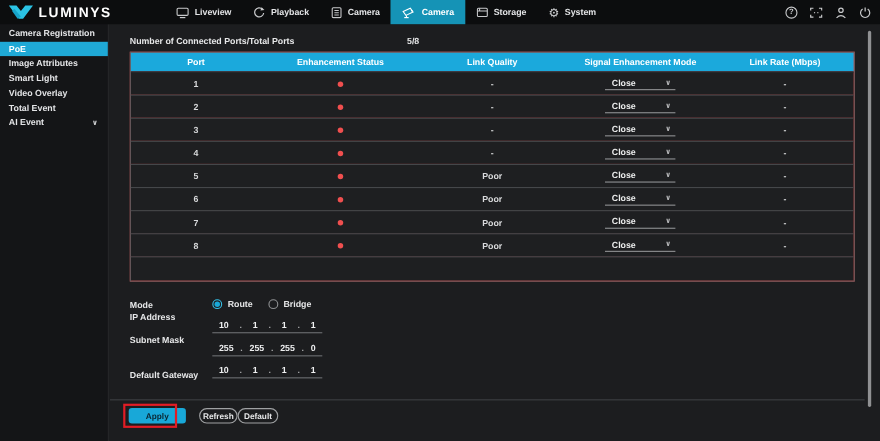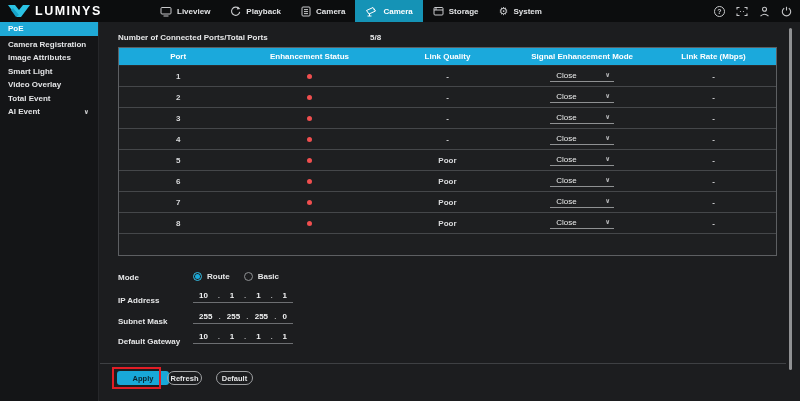--- a/index.html
+++ b/index.html
@@ -48,21 +48,21 @@
   .th { color:#fff; font-size:8px; font-weight:bold; text-align:center; }
   .c0{width:18%;} .c1{width:22%;} .c2{width:20%;} .c3{width:21%;} .c4{width:19%;}
   .trow { display:flex; height:21px; align-items:center; background:#1e1f21;
     border-top:1px solid #45474a; }
   .trow.r0 { border-top:1px solid #2a2b2d; }
   .c { display:flex; align-items:center; justify-content:center;
     color:#d9dadc; font-size:8px; font-weight:bold; }
   .dot { width:5px; height:5px; border-radius:50%; background:#f04f4f; }
   .dd { width:64px; height:12px; border-bottom:1px solid #8f9193; display:flex;
     align-items:center; justify-content:space-between; padding:0 4px 1px 6px; cursor:pointer; }
-  .dd .lbl { color:#eceded; font-size:8px; font-weight:normal; }
+  .dd .lbl { color:#eceded; font-size:8px; font-weight:bold; }
   .chev { font-size:6.5px; color:#b5b6b8; font-family:"DejaVu Sans", sans-serif; }
   .tfill { border-top:1px solid #45474a; height:22px; background:#1e1f21; }
 
   
   .form-label { position:absolute; left:118px; color:#e6e7e8; font-size:8px; font-weight:bold; }
   .radio-group { position:absolute; left:193px; top:272px; display:flex; gap:14px; align-items:center; }
   .radio-opt { display:flex; align-items:center; gap:5px; cursor:pointer; }
   .radio { width:9px; height:9px; border-radius:50%; border:1px solid #8f9193;
     display:flex; align-items:center; justify-content:center; }
   .radio.sel { border:1px solid #35bfe6; }
@@ -74,21 +74,21 @@
   .ip-row span { color:#f0f1f2; font-size:8px; font-weight:bold; }
   .ip-row .sep { color:#a8a9ab; }
 
   .divider { position:absolute; left:100px; top:363px; width:686px; height:1px; background:#3e4043; }
 
   
   .btn { position:absolute; top:371px; height:14px; display:flex; align-items:center;
     justify-content:center; font-size:7.5px; font-weight:bold; cursor:pointer; }
   .btn-apply { left:117px; width:52px; background:#18a8d8; color:#0a2530; border-radius:3px; }
   .btn-ghost { background:transparent; border:1px solid #9fa1a3; color:#e6e7e8; border-radius:7px; }
-  .btn-refresh { left:167px; width:35px; }
+  .btn-refresh { left:181px; width:35px; }
   .btn-default { left:216px; width:37px; }
   .annotation { position:absolute; left:112px; top:367px; width:49px; height:22px;
     border:2px solid #e11d25; z-index:6; pointer-events:none; }
 
   .scrollbar { position:absolute; left:789px; top:28px; width:3px; height:342px;
     background:#909193; border-radius:2px; cursor:pointer; }
 </style>
 </head>
 <body>
 
@@ -183,25 +183,25 @@
       <span class="tr-icon">
         <svg width="11" height="11" viewBox="0 0 11 11" fill="none" stroke="#c8c9cb" stroke-width="1.1">
           <line x1="5.5" y1="0.8" x2="5.5" y2="4.5"></line>
           <path d="M3.2,2.2 A4.2,4.2 0 1 0 7.8,2.2"></path>
         </svg>
       </span>
     </div>
   </div>
 
   <div class="sidebar">
+    <div class="side-item first">
+      <span>Camera Registration</span>
+    </div>
     <div class="side-item active">
       <span>PoE</span>
-    </div>
-    <div class="side-item first">
-      <span>Camera Registration</span>
     </div>
     <div class="side-item">
       <span>Image Attributes</span>
     </div>
     <div class="side-item">
       <span>Smart Light</span>
     </div>
     <div class="side-item">
       <span>Video Overlay</span>
     </div>
@@ -352,36 +352,36 @@
   </div>
 
   <span class="form-label" style="top:273px;">Mode</span>
   <div class="radio-group">
     <span class="radio-opt">
       <span class="radio sel"></span>
       <span class="radio-label">Route</span>
     </span>
     <span class="radio-opt">
       <span class="radio"></span>
-      <span class="radio-label">Basic</span>
+      <span class="radio-label">Bridge</span>
     </span>
   </div>
 
-  <span class="form-label" style="top:296px;">IP Address</span>
+  <span class="form-label" style="top:284px;">IP Address</span>
   <div class="ip-row" style="top:290px;">
     <span>10</span>
     <span class="sep">.</span>
     <span>1</span>
     <span class="sep">.</span>
     <span>1</span>
     <span class="sep">.</span>
     <span>1</span>
   </div>
 
-  <span class="form-label" style="top:317px;">Subnet Mask</span>
+  <span class="form-label" style="top:305px;">Subnet Mask</span>
   <div class="ip-row" style="top:311px;">
     <span>255</span>
     <span class="sep">.</span>
     <span>255</span>
     <span class="sep">.</span>
     <span>255</span>
     <span class="sep">.</span>
     <span>0</span>
   </div>
 

